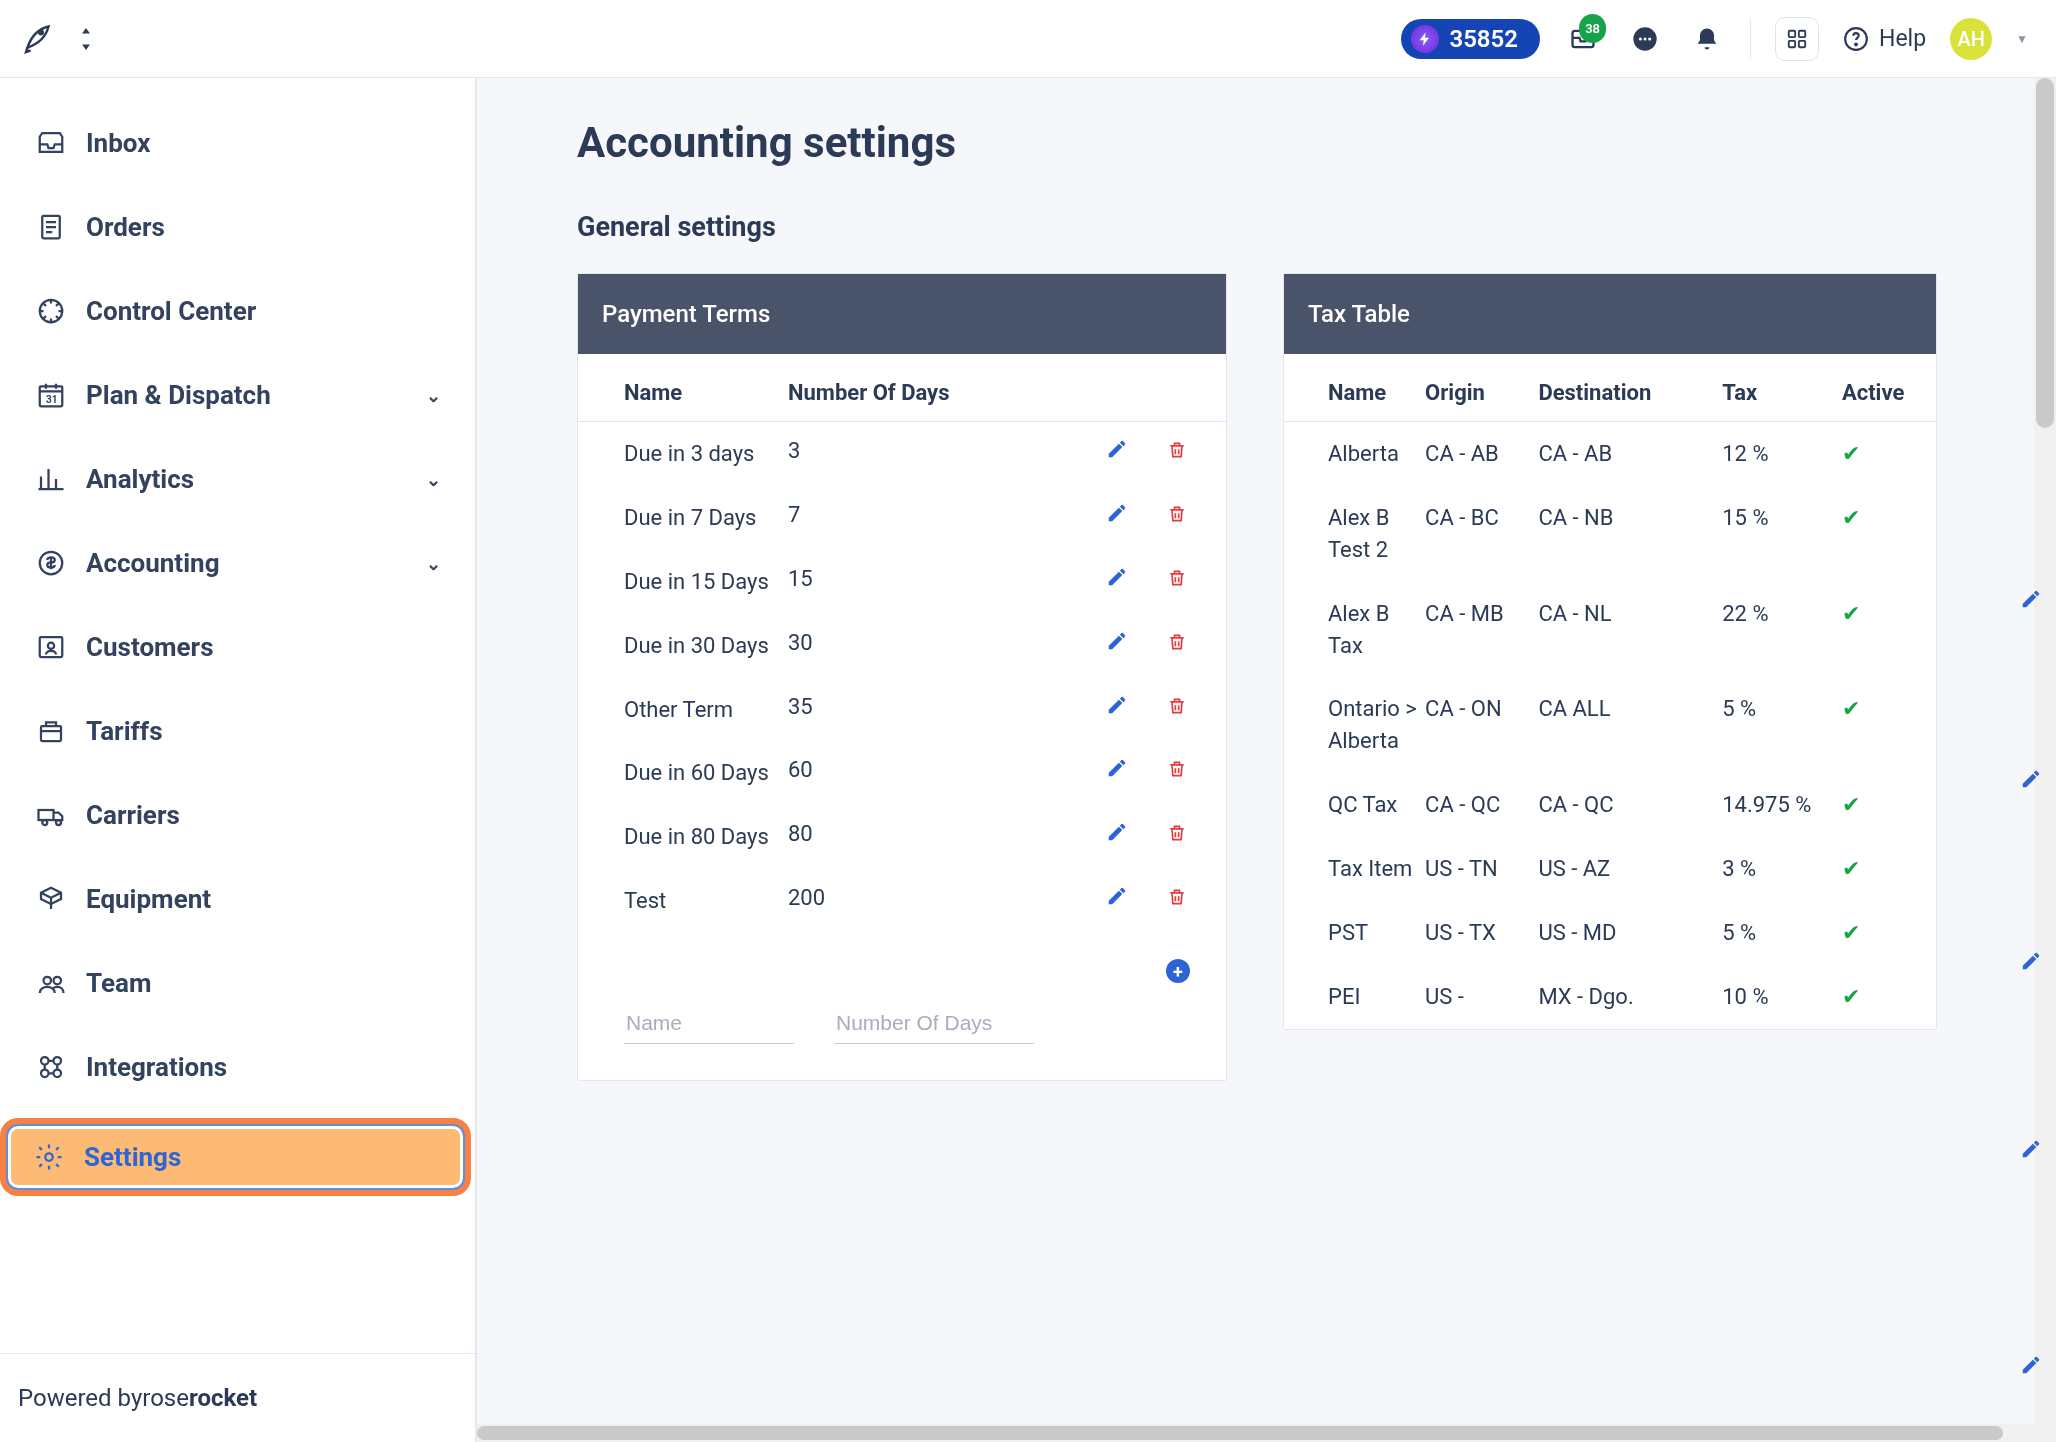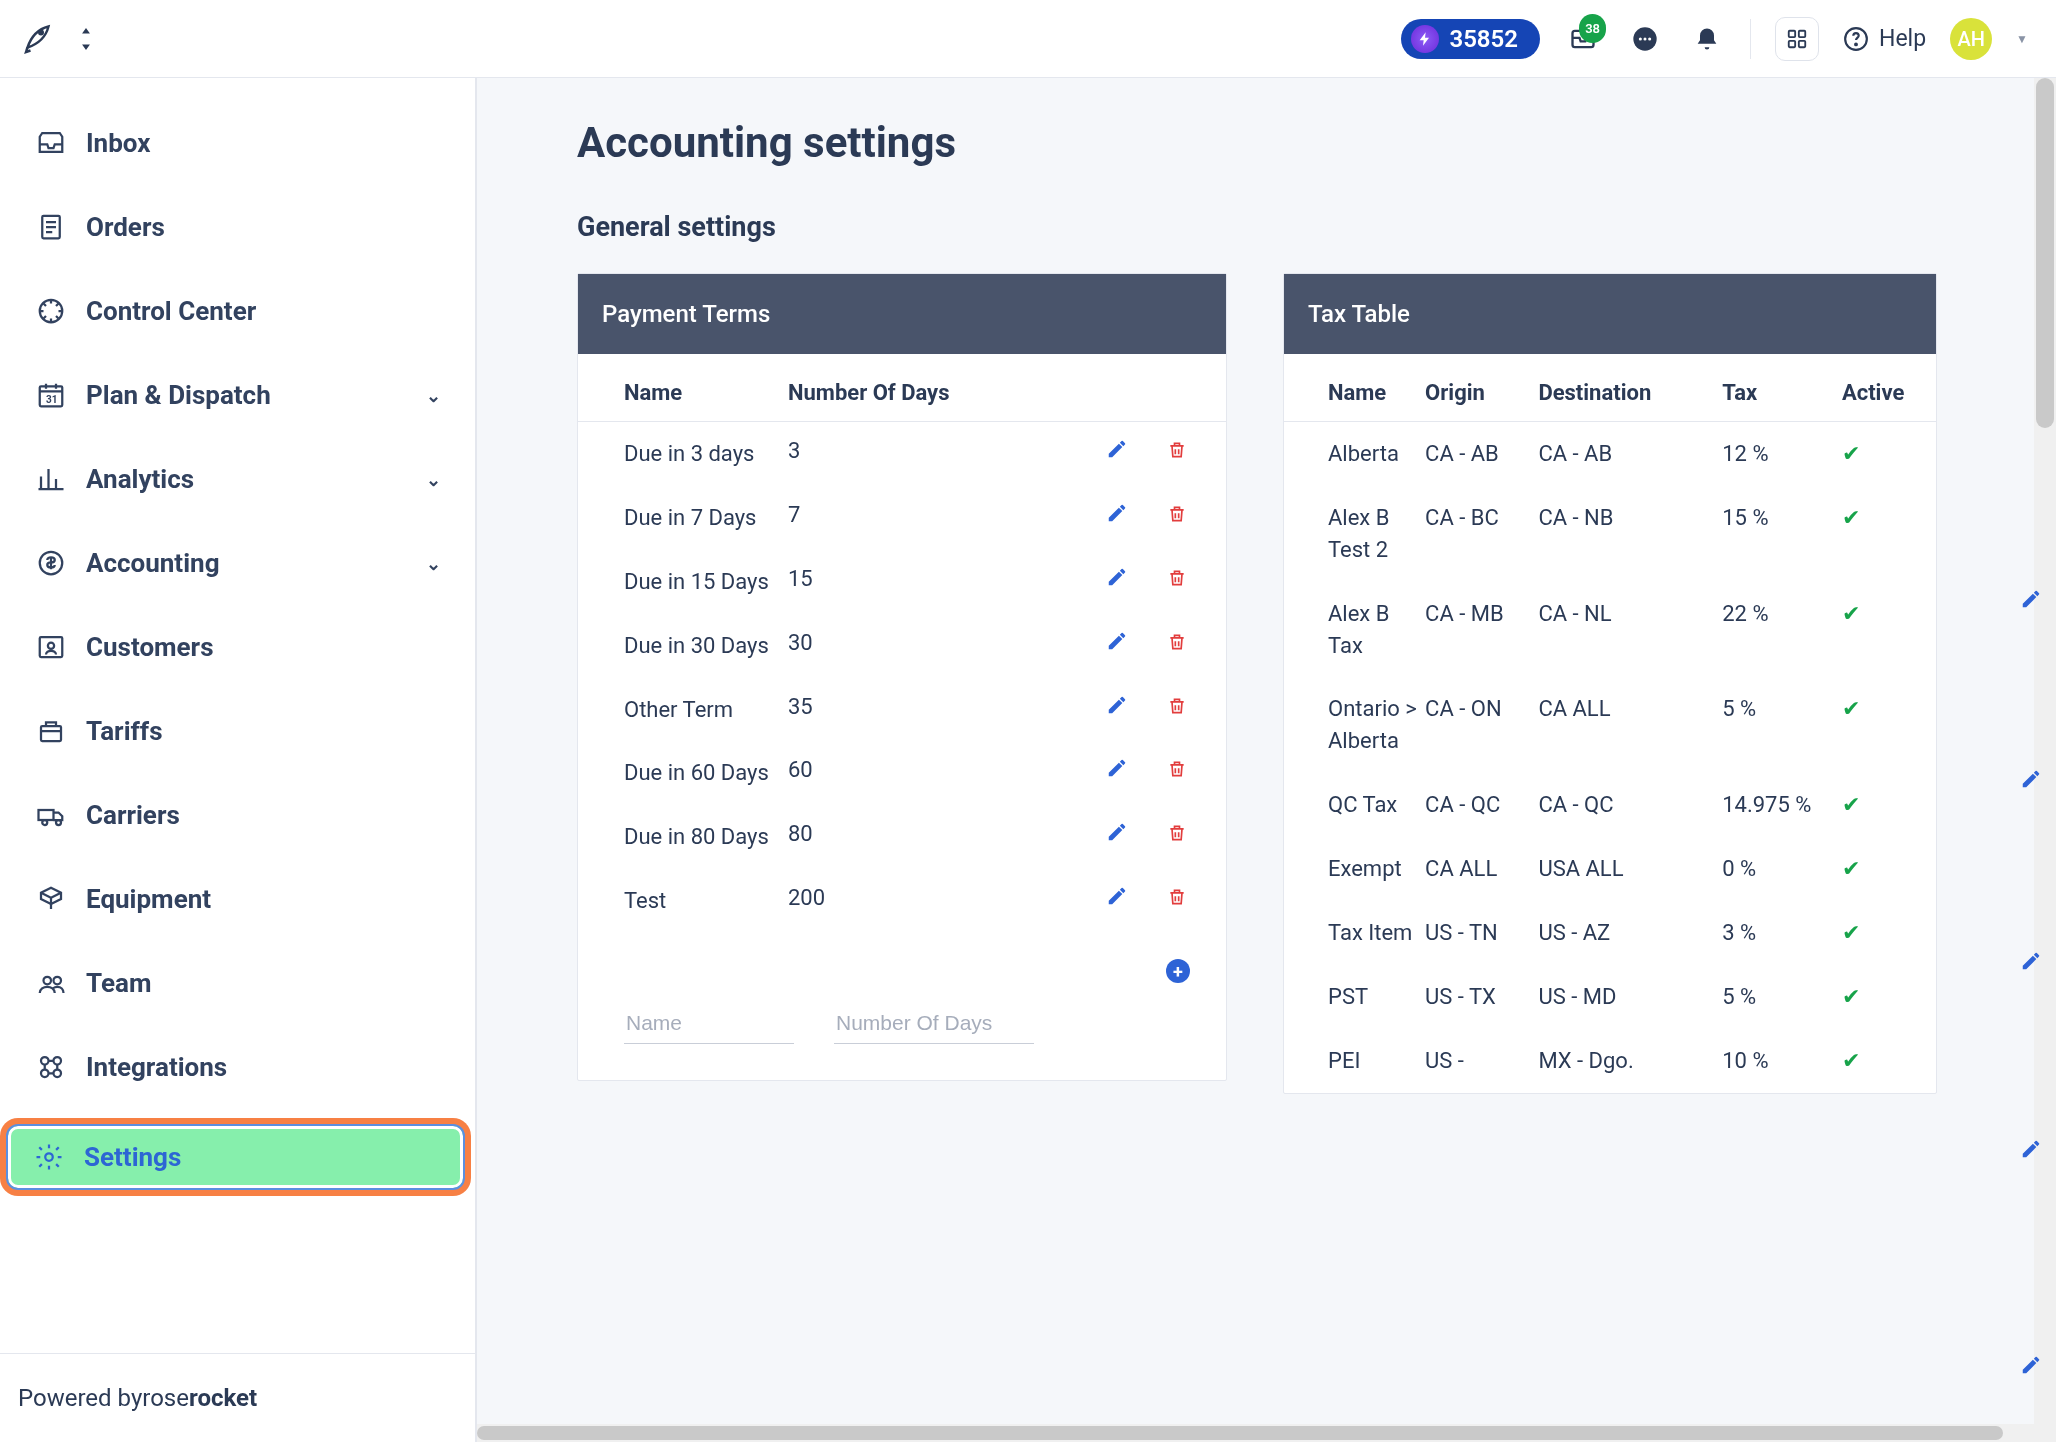--- a/index.html
+++ b/index.html
@@ -105,21 +105,21 @@
     margin-bottom: 30px;
   }
   .nav-item .icon { width: 34px; height: 34px; flex: 0 0 34px; display: flex; align-items: center; justify-content: center; }
   .nav-item .icon svg { width: 30px; height: 30px; stroke: #32425f; fill: none; }
   .nav-item .label { flex: 1; }
   .nav-item .chevron { color: #32425f; font-size: 18px; }
 
   .nav-item.active-box {
     margin: 0 10px 30px 6px;
     padding: 14px 24px;
-    background: #86efac;
+    background: #fdba74;
     border: 2px solid #5b8fe0;
     border-radius: 12px;
     box-shadow: 0 0 0 6px #f78044, 0 0 0 3px #fff inset;
   }
   .nav-item.active-box .label { color: #2d66d4; }
   .nav-item.active-box .icon svg { stroke: #2d66d4; }
 
   .sidebar-footer {
     border-top: 1px solid #e4e7ee;
     padding: 30px 18px;
@@ -671,27 +671,20 @@
                   <td><span class="check">✔</span></td>
                 </tr>
                 <tr>
                   <td class="name">QC Tax</td>
                   <td>CA - QC</td>
                   <td>CA - QC</td>
                   <td>14.975 %</td>
                   <td><span class="check">✔</span></td>
                 </tr>
                 <tr>
-                  <td class="name">Exempt</td>
-                  <td>CA ALL</td>
-                  <td>USA ALL</td>
-                  <td>0 %</td>
-                  <td><span class="check">✔</span></td>
-                </tr>
-                <tr>
                   <td class="name">Tax Item</td>
                   <td>US - TN</td>
                   <td>US - AZ</td>
                   <td>3 %</td>
                   <td><span class="check">✔</span></td>
                 </tr>
                 <tr>
                   <td class="name">PST</td>
                   <td>US - TX</td>
                   <td>US - MD</td>

